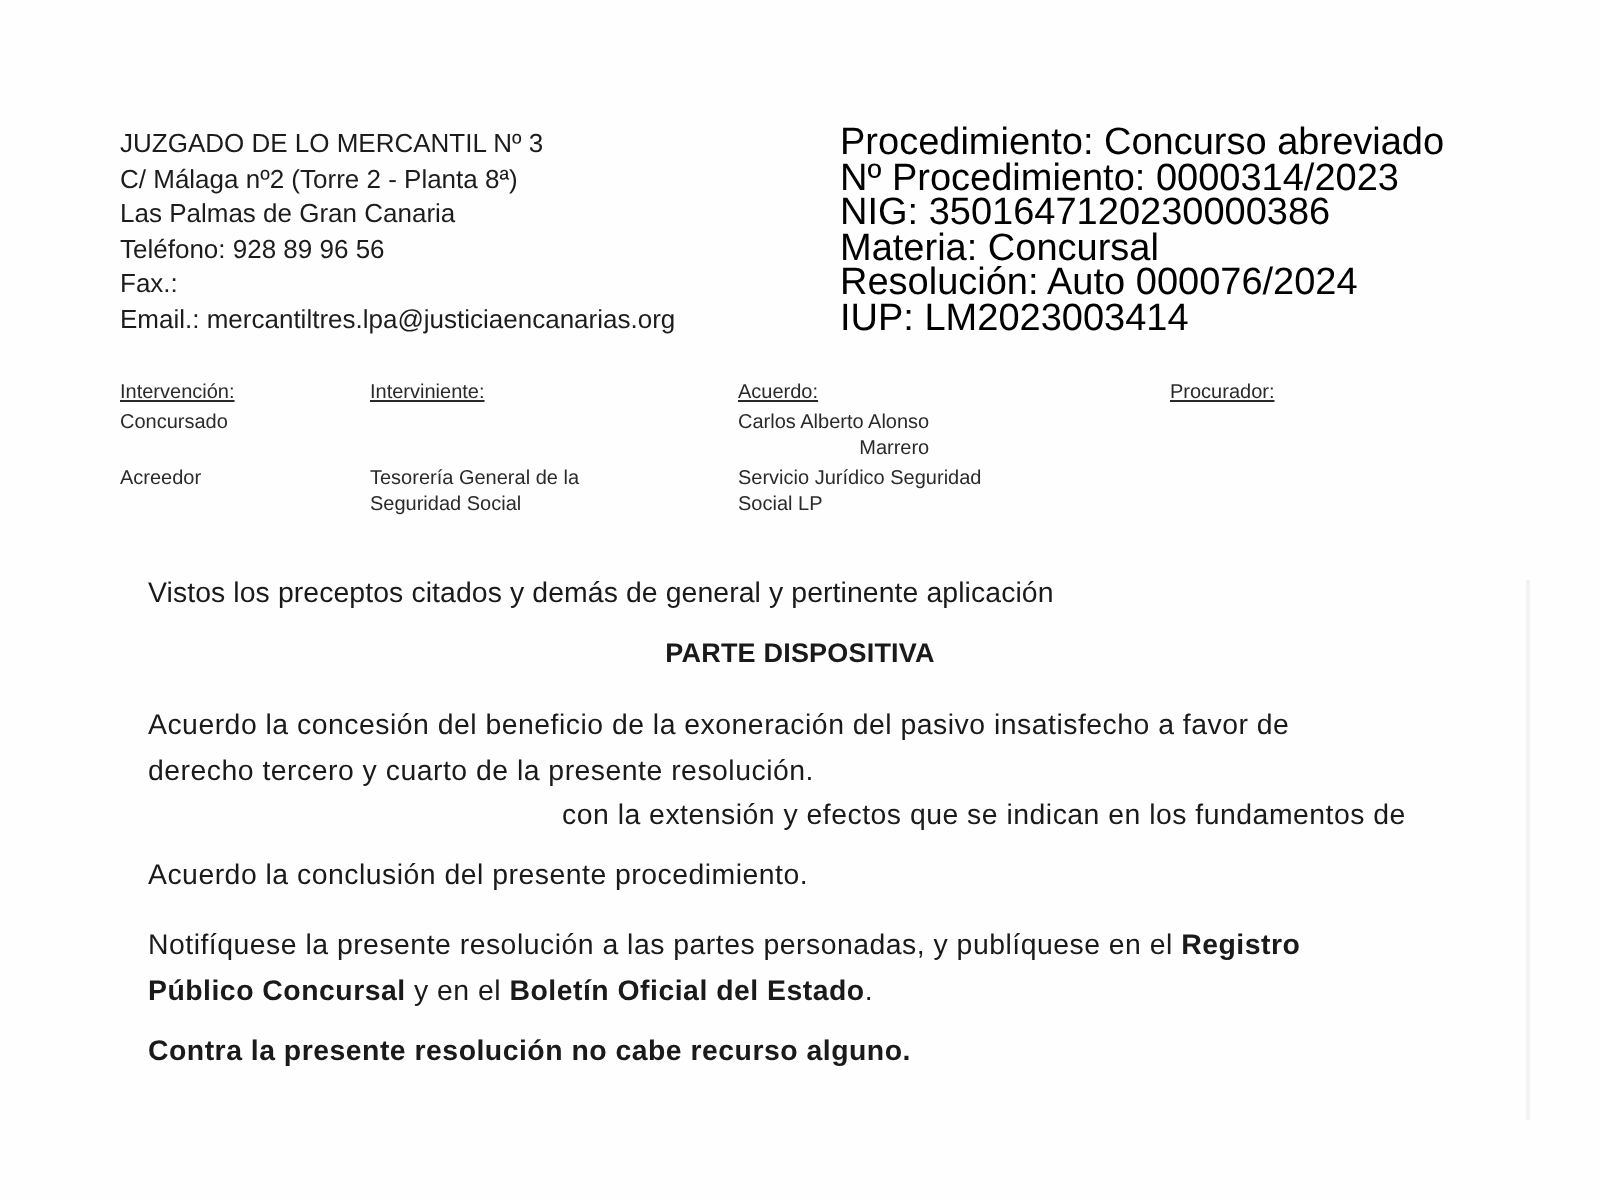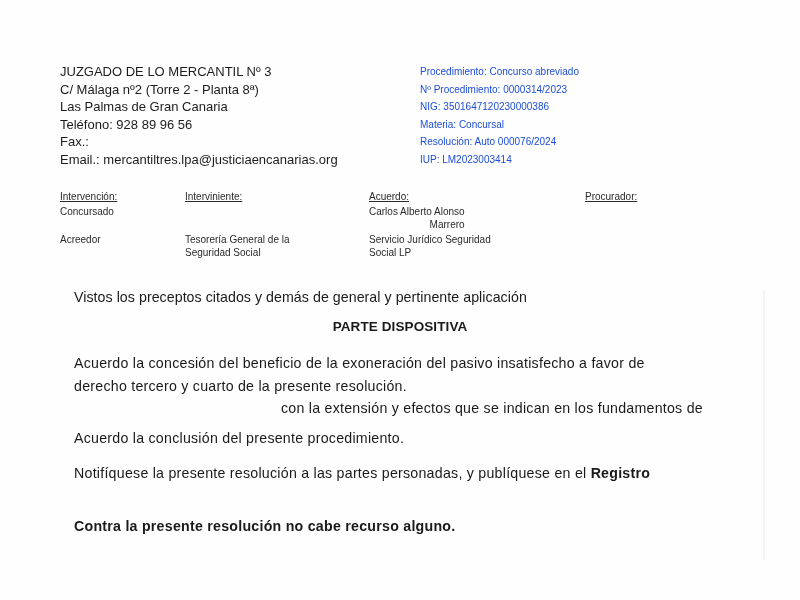--- a/index.html
+++ b/index.html
@@ -27,23 +27,23 @@
       left: 60px;
       top: 63px;
       font-size: 13px;
       line-height: 17.6px;
       color: #1c1c1c;
     }
     .header-right {
       position: absolute;
       left: 420px;
       top: 63px;
-      font-size: 10px;
+      font-size: 19px;
       line-height: 17.6px;
-      color: #1d4ed8;
+      color: #000000;
     }
     .header-line { white-space: nowrap; }
 
     .parties {
       position: absolute;
       top: 191px;
       left: 60px;
       font-size: 10px;
       line-height: 12.5px;
       color: #2a2a2a;
@@ -158,18 +158,19 @@
   <div class="body-text p-acuerdo1">
     <span class="line">Acuerdo la concesión del beneficio de la exoneración del pasivo insatisfecho a favor de</span>
     <span class="line">derecho tercero y cuarto de la presente resolución.</span>
     <span class="line indent">con la extensión y efectos que se indican en los fundamentos de</span>
   </div>
 
   <div class="body-text p-acuerdo2">Acuerdo la conclusión del presente procedimiento.</div>
 
   <div class="body-text p-notif">
     <span class="line"><span>Notifíquese la presente resolución a las partes personadas, y publíquese en el </span><b>Registro</b></span>
+    <span class="line"><b>Público Concursal</b><span> y en el </span><b>Boletín Oficial del Estado</b><span>.</span></span>
   </div>
 
   <div class="body-text p-contra">Contra la presente resolución no cabe recurso alguno.</div>
 
   <div class="scan-line"></div>
 </div>
 
 </body></html>

